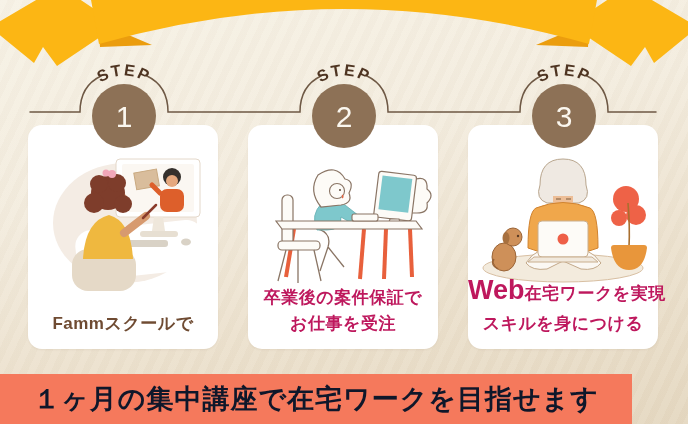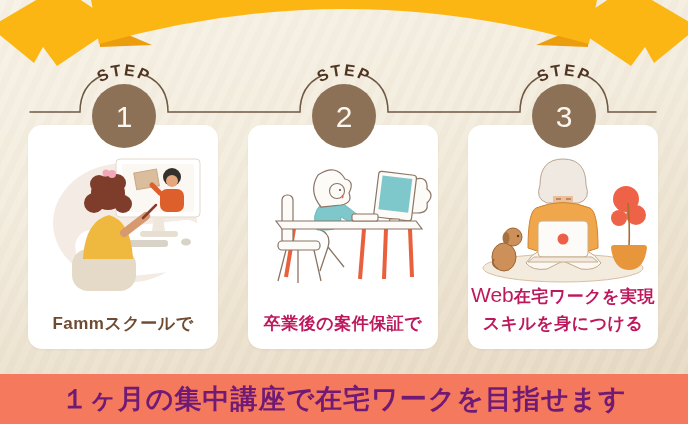--- a/index.html
+++ b/index.html
@@ -20,24 +20,24 @@
   }
   .card-1 { left:28px; } .card-2 { left:248px; } .card-3 { left:468px; }
   .illo { position:absolute; left:0; top:16px; }
   .caption {
     position:absolute; left:0; bottom:13px; width:100%;
     text-align:center; line-height:1.5; font-size:17px; font-weight:bold;
     letter-spacing:0.5px; white-space:nowrap;
   }
   .caption-brown { color:#6F4B32; }
   .caption-dark  { color:#be185d; font-weight:600; }
-  .web-latin { font-size:21px; font-weight:400; letter-spacing:0px; }
+  .web-latin { font-size:27px; font-weight:700; letter-spacing:0px; }
   .footer {
-    position:absolute; left:0; top:374px; width:688px; height:50px;
-    background:#F5795C; color:#701a75; z-index:4;
+    position:absolute; left:0; top:374px; width:632px; height:50px;
+    background:#F5795C; color:#0f172a; z-index:4;
     display:flex; align-items:center; justify-content:center;
   }
   .footer-text { font-size:27px; font-weight:bold; letter-spacing:1px; white-space:nowrap; }
 </style>
 </head>
 <body>
 
 <div class="stage">
 
   <svg class="header-svg" width="688" height="172" viewBox="0 0 688 172">
@@ -128,20 +128,21 @@
       <path d="M74 62 q12 -7 23 2 l18 14 -5 8 -17 -10 q1 13 -14 13 l-10 0 q-7 -15 5 -27 z" fill="#7EC8CC" stroke="#63AEB3" stroke-width="0.8"></path>
       <path d="M70 34 q18 -12 27 4 q10 2 4 14 q4 10 -8 12 l-20 2 q-13 -16 -3 -32 z" fill="#FDFBF7" stroke="#8A7565" stroke-width="1.2"></path>
       <circle cx="89" cy="50" r="7.5" fill="#FDFBF7" stroke="#8A7565" stroke-width="1.1"></circle>
       <circle cx="92" cy="49" r="1" fill="#5A4A3A"></circle>
       <path d="M94 54 q2 2 0 3" fill="none" stroke="#E8603C" stroke-width="1.2"></path>
       <path d="M28 80 L168 80 L174 88 L34 88 Z" fill="#FDFBF7" stroke="#8A7565" stroke-width="1.2"></path>
       <rect x="104" y="73" width="26" height="7" rx="2" fill="#FDFBF7" stroke="#8A7565" stroke-width="1.1"></rect>
     </svg>
     <div class="caption caption-dark">
       <div>卒業後の案件保証で</div>
+      <div>お仕事を受注</div>
     </div>
   </div>
 
   <div class="card card-3">
     <svg class="illo" width="190" height="150" viewBox="0 0 190 150">
       <ellipse cx="95" cy="127" rx="80" ry="14" fill="#F3EBDD" stroke="#D8BFA2" stroke-width="1"></ellipse>
       <circle cx="158" cy="58" r="13" fill="#EE6247"></circle>
       <circle cx="168" cy="74" r="10" fill="#EE6247"></circle>
       <circle cx="151" cy="77" r="8" fill="#EE6247"></circle>
       <path d="M160 62 q2 24 1 44" stroke="#A96F2F" stroke-width="1.6" fill="none"></path>

